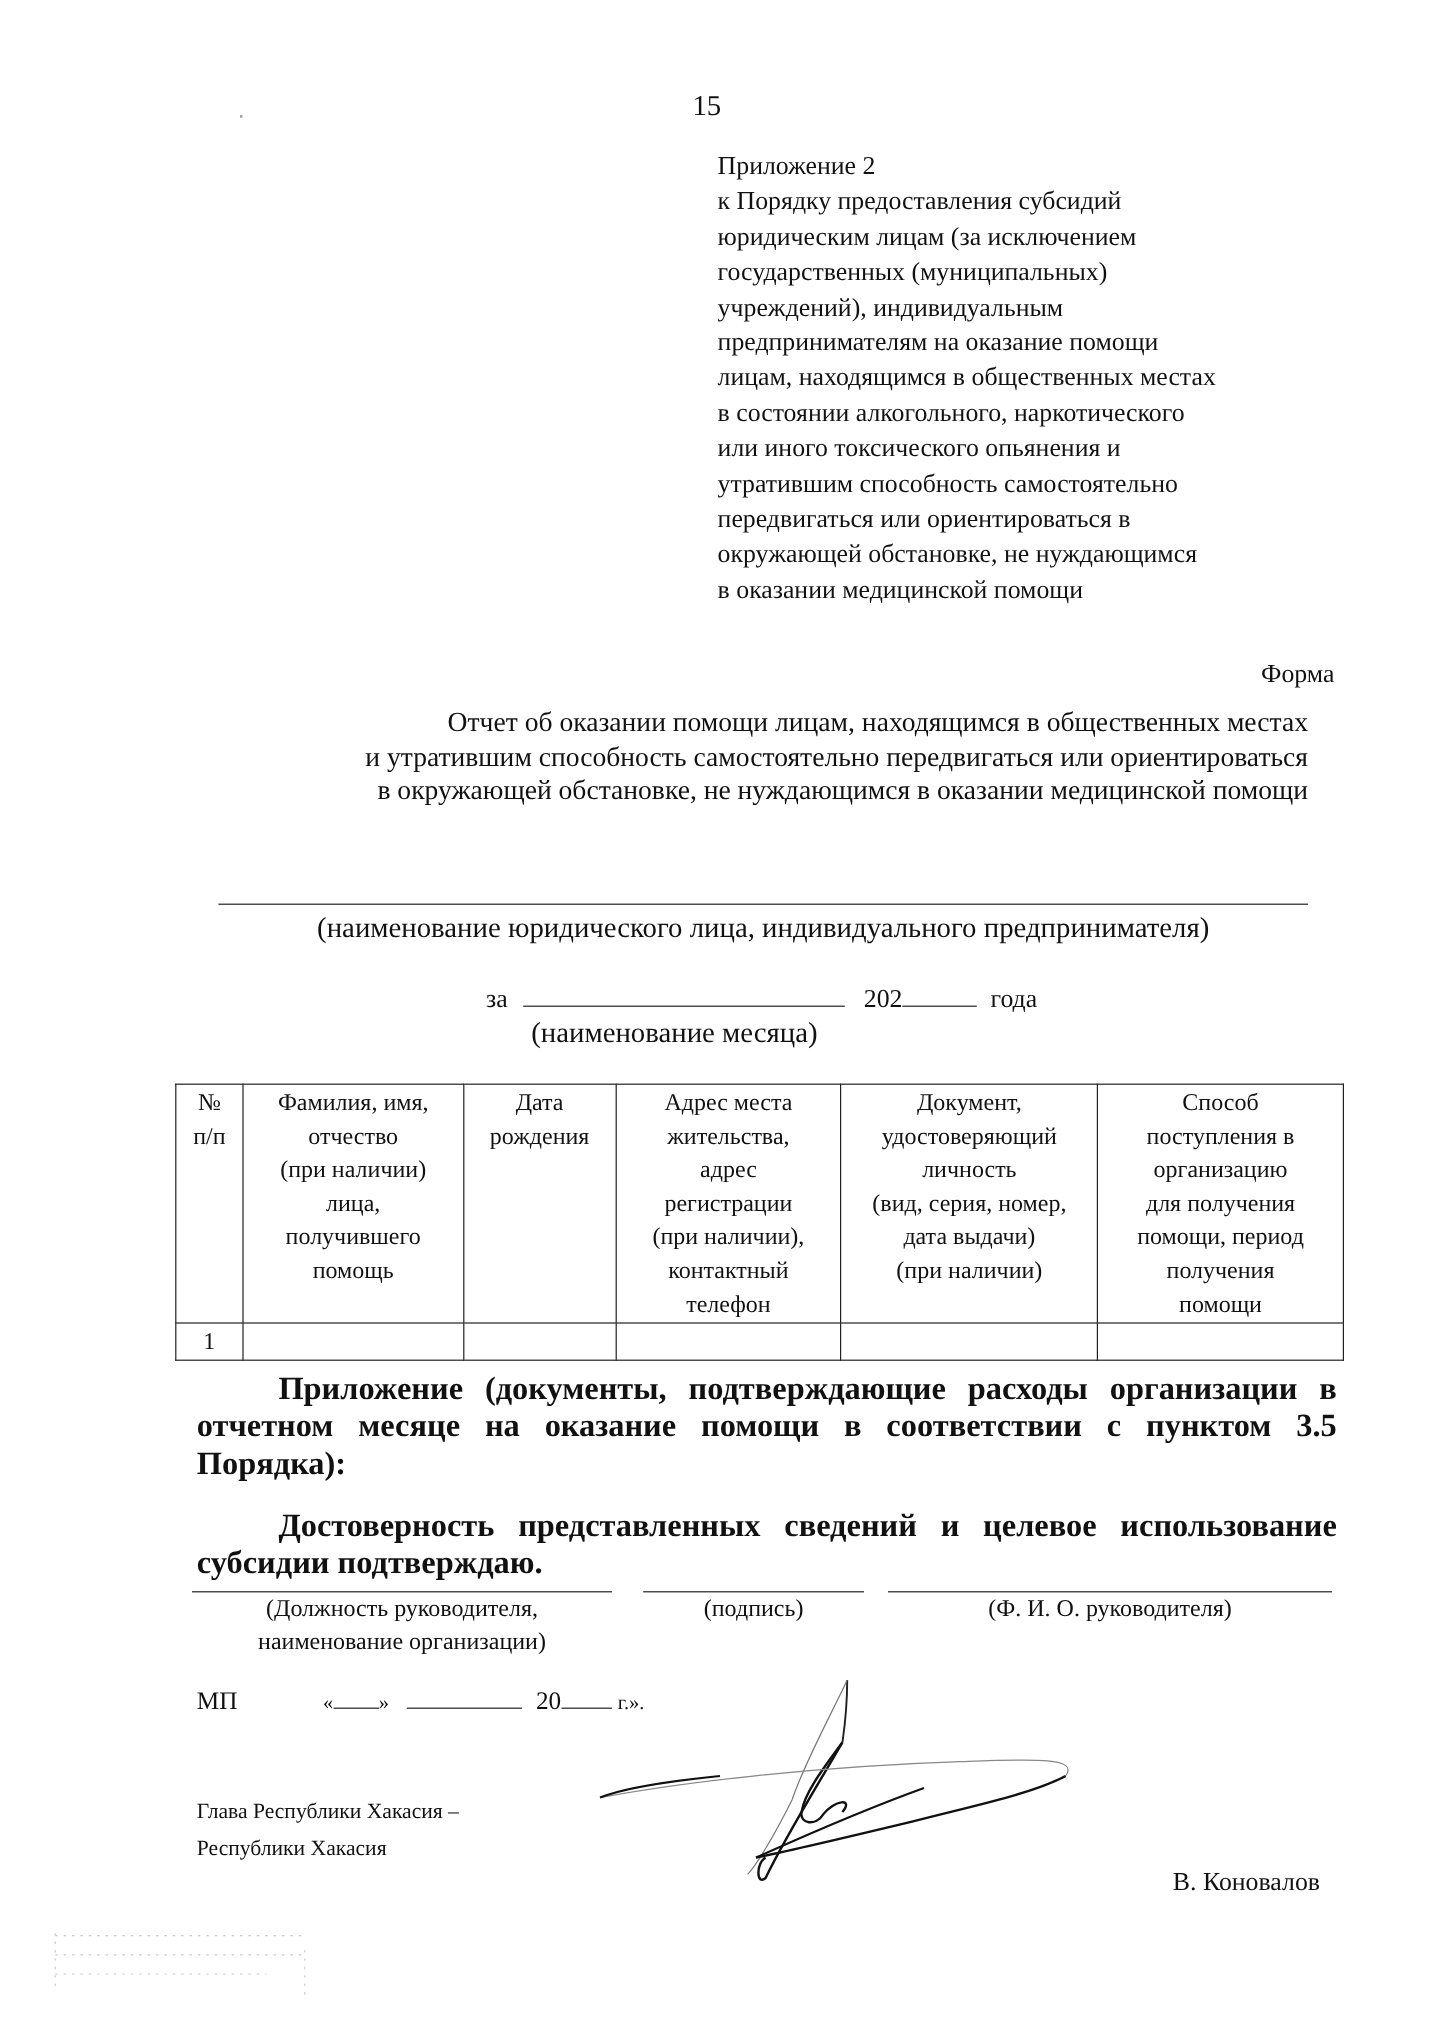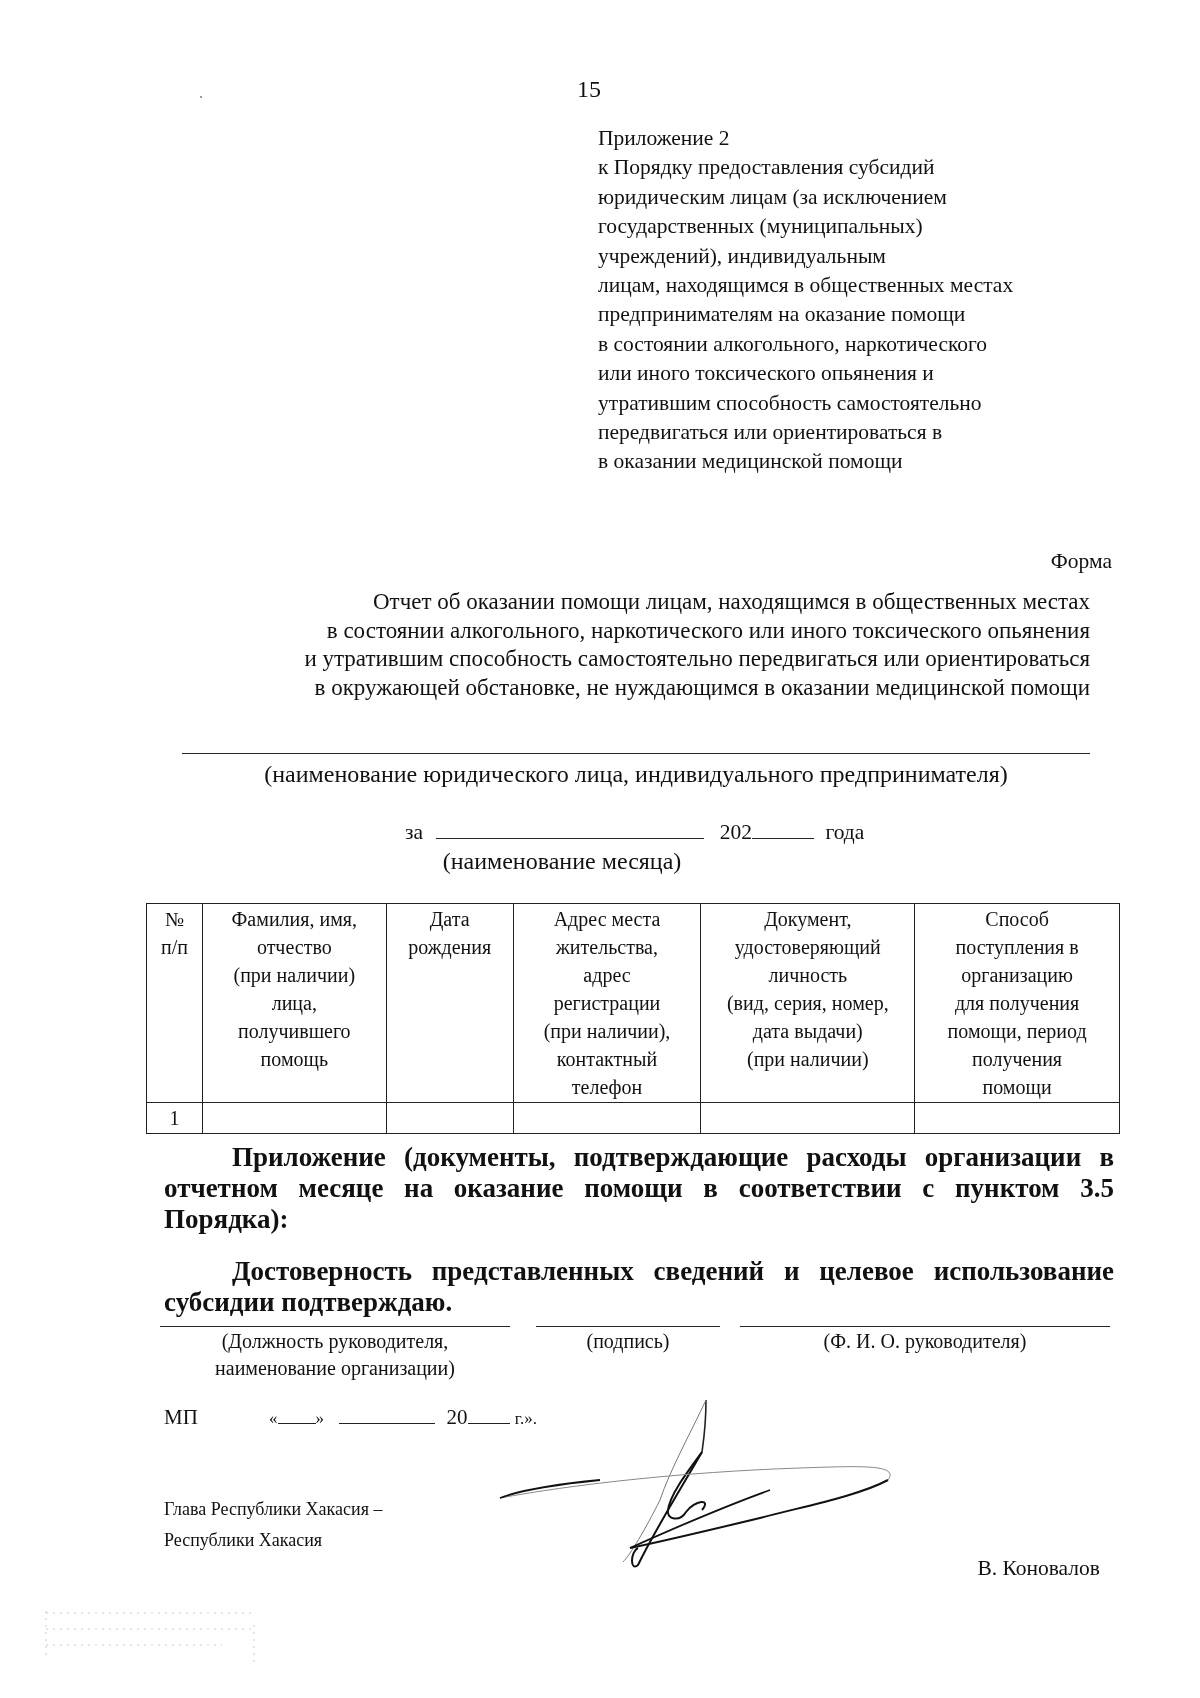--- a/index.html
+++ b/index.html
@@ -44,34 +44,34 @@
 <div class="abs margin-dot"></div>
 
 <div class="abs page-number">15</div>
 
 <div class="abs appendix">
   <div>Приложение 2</div>
   <div>к Порядку предоставления субсидий</div>
   <div>юридическим лицам (за исключением</div>
   <div>государственных (муниципальных)</div>
   <div>учреждений), индивидуальным</div>
+  <div>предпринимателям на оказание помощи</div>
   <div>лицам, находящимся в общественных местах</div>
-  <div>предпринимателям на оказание помощи</div>
   <div>в состоянии алкогольного, наркотического</div>
   <div>или иного токсического опьянения и</div>
   <div>утратившим способность самостоятельно</div>
   <div>передвигаться или ориентироваться в</div>
+  <div>окружающей обстановке, не нуждающимся</div>
   <div>в оказании медицинской помощи</div>
 </div>
 
 <div class="abs form-label">Форма</div>
 
 <div class="abs title">
   <div>Отчет об оказании помощи лицам, находящимся в общественных местах</div>
-  <div>в состоянии алкогольного, наркотического или иного токсического опьянения</div>
   <div>и утратившим способность самостоятельно передвигаться или ориентироваться</div>
   <div>в окружающей обстановке, не нуждающимся в оказании медицинской помощи</div>
 </div>
 
 <div class="rule" style="left:182px; width:908px; top:753px;"></div>
 <div class="abs caption" style="left:182px; width:908px; top:761px;">(наименование юридического лица, индивидуального предпринимателя)</div>
 
 <div class="abs period-line">
   <span>за</span>
   <span class="blank" style="width:268px; margin-left:8px;"></span>

